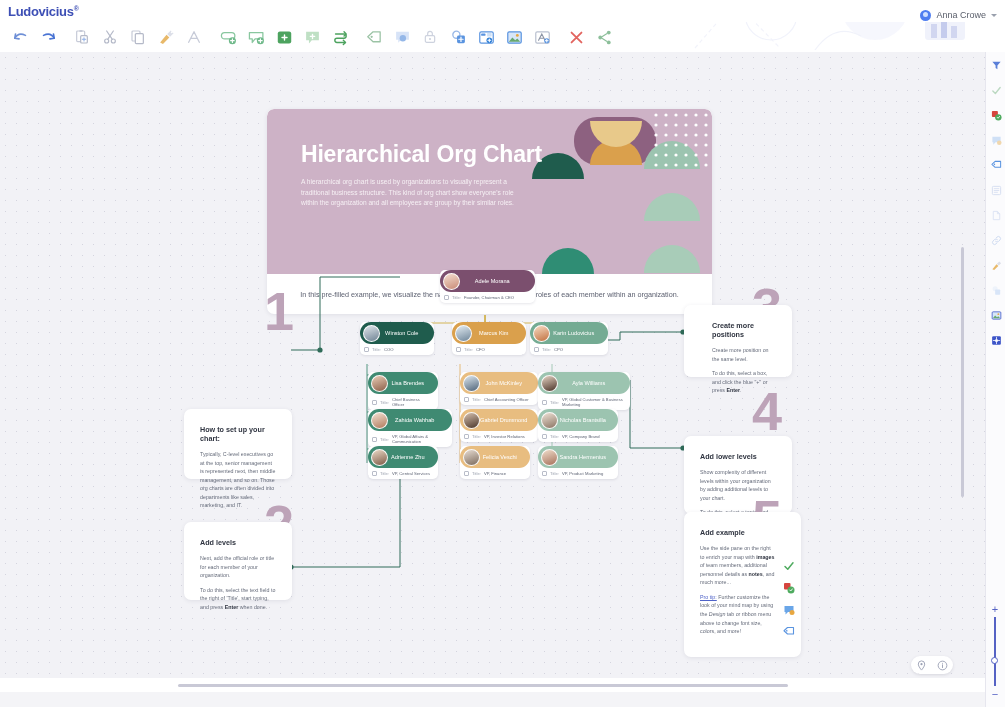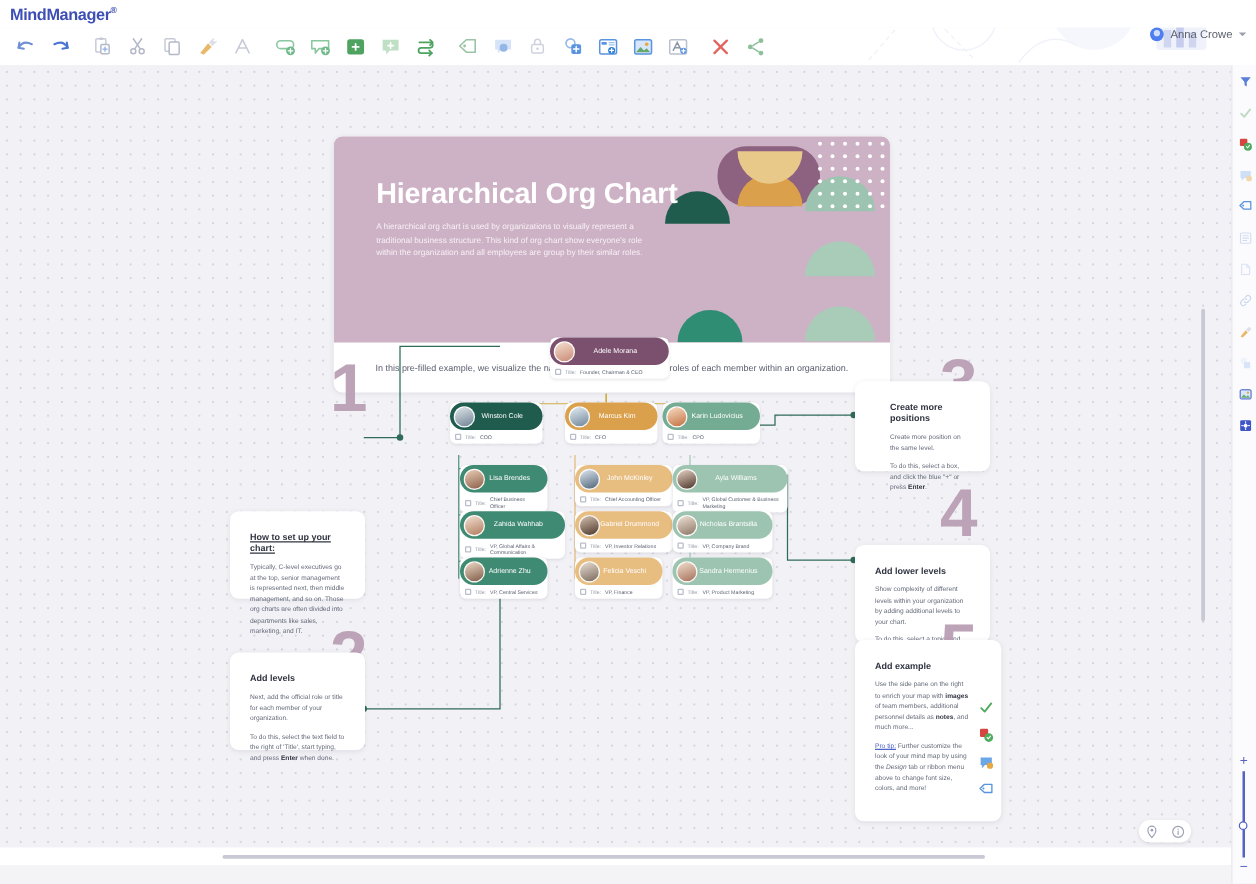--- a/index.html
+++ b/index.html
@@ -35,21 +35,21 @@
   }
   .mag {
     width: 7px; height: 7px; border: 1.2px solid #4a4a55; border-radius: 50%;
     position: relative; display: inline-block;
   }
   .mag::after {
     content:""; position:absolute; width:3px; height:1.2px; background:#4a4a55;
     transform: rotate(45deg); right:-2.5px; bottom:0px;
   }
   .user {
-    position: absolute; right: 8px; top: 16px; height: 22px;
+    position: absolute; right: 8px; top: 4px; height: 22px;
     display: flex; align-items: center; gap: 5px; cursor: pointer; justify-content: flex-end;
   }
   .avatar-dot {
     width: 11px; height: 11px; border-radius: 50%;
     background: #4f7ef0; position: relative;
   }
   .avatar-dot::after {
     content:""; position:absolute; left:3px; top:2.5px;
     width:5px; height:5px; border-radius:50%; background:#cfe0ff;
   }
@@ -108,21 +108,21 @@
   }
 
   
   .tipcard {
     position: absolute; background: #ffffff; border-radius: 7px;
     box-shadow: 0 1px 4px rgba(60,60,90,0.10);
   }
   .tip-h {
     font-size: 7.2px; font-weight: bold; color: #2f3440; margin-bottom: 7px;
   }
-  .tip-h.u { text-decoration: underline; }
+  .tip-h.u { }
   .tip-p { font-size: 5.3px; line-height: 1.62; color: #656b7a; margin-bottom: 6px; }
   .tip-p b { color: #2f3440; }
   .tip-inner { padding: 16px 16px 10px 16px; }
   .bignum {
     position: absolute; font-size: 54px; font-weight: bold;
     color: #bda3b8; line-height: 1; pointer-events: none;
   }
   .link { color: #4f63c8; text-decoration: underline; }
 
   
@@ -194,21 +194,21 @@
     background: #ffffff; z-index: 21;
   }
 </style>
 </head>
 <body>
 
 <div id="app">
 
   <div class="topbar">
     <div class="brand">
-      <span>MindManager</span><sup>®</sup>
+      <span>Ludovicius</span><sup>®</sup>
     </div>
     <div class="user">
       <span class="avatar-dot"></span>
       <span class="user-name">Anna Crowe</span>
       <span class="caret"></span>
     </div>
   </div>
 
   <div class="toolbar">
     <div class="sep"></div>

